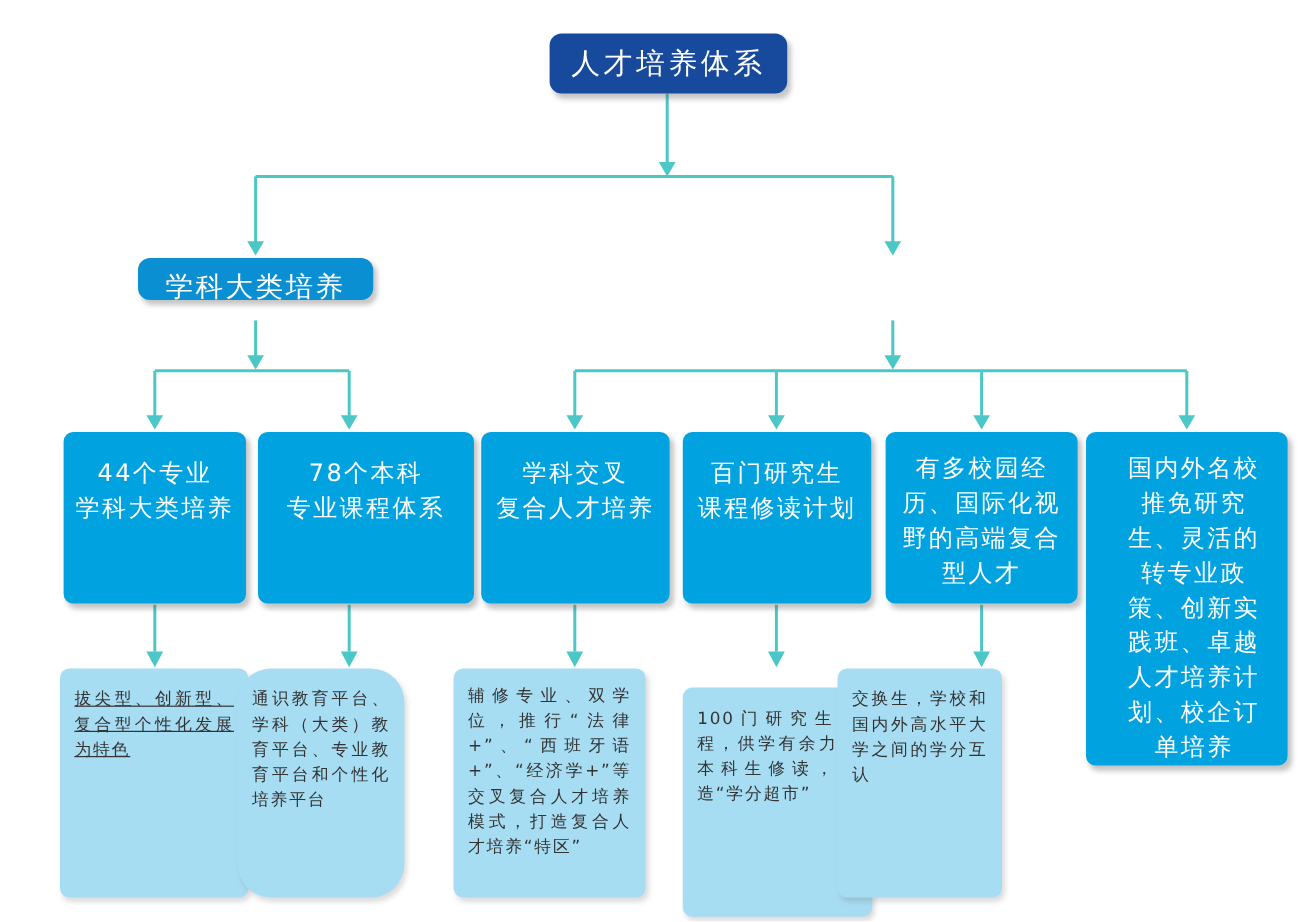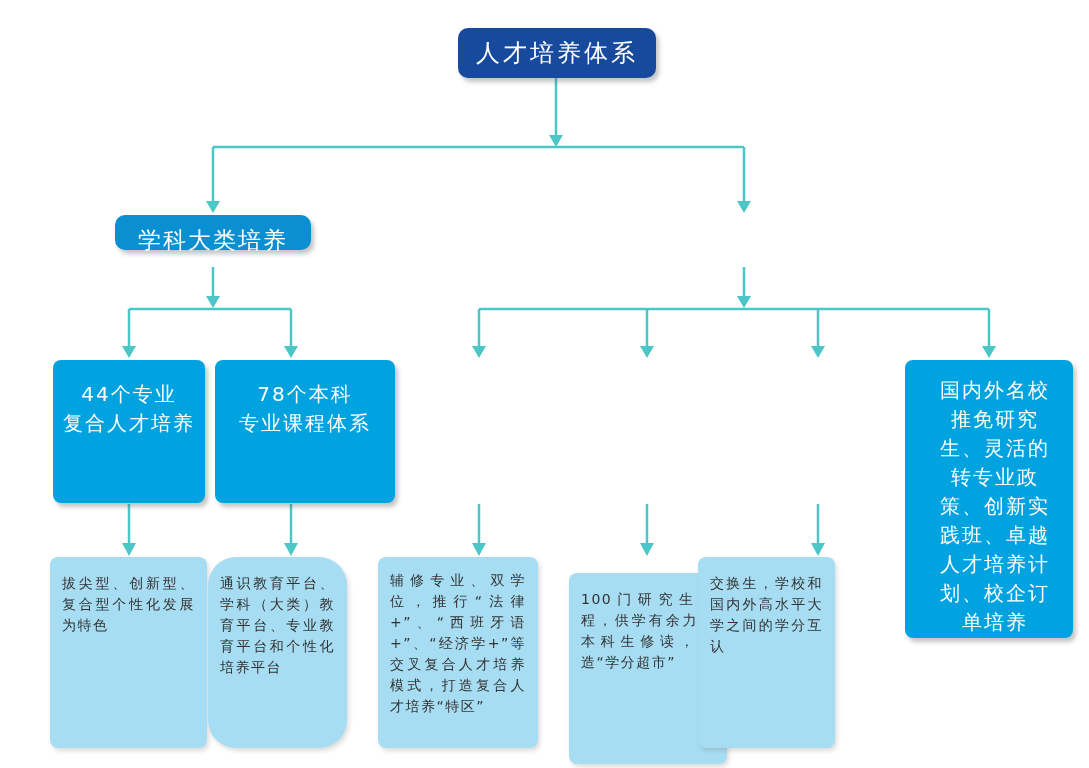--- a/index.html
+++ b/index.html
@@ -20,22 +20,22 @@
   .leaf1{left:53px;width:152px;padding-left:6px;padding-right:6px;}
   .leaf2{left:215px;width:180px;padding-left:6px;padding-right:6px;}
   .leaf3{left:401px;width:157px;padding-left:8px;padding-right:8px;}
   .leaf4{left:569px;width:157px;padding-left:8px;padding-right:8px;}
   .leaf5{left:738px;width:160px;padding-left:10px;padding-right:10px;padding-top:16px;}
   .leaf6{left:905px;width:168px;height:278px;padding-left:25px;padding-right:13px;padding-top:16px;}
   .detail{position:absolute;z-index:2;box-sizing:border-box;top:557px;height:191px;
         background:#a7ddf3;border-radius:8px;color:#333333;font-weight:normal;
         font-size:14px;letter-spacing:1.5px;line-height:1.5;text-align:justify;
         padding:16px 12px;box-shadow:2px 3px 4px rgba(120,120,120,0.25);}
-  .detail1{left:50px;width:157px;}
-  .detail2{left:208px;width:139px;border-radius:28px;}
+  .detail1{left:50px;width:157px;text-decoration:underline;}
+  .detail2{left:198px;width:139px;border-radius:28px;}
   .detail3{left:378px;width:160px;padding-top:13px;}
   .detail4{left:569px;width:158px;margin-top:16px;}
   .detail5{left:698px;width:137px;}
 </style>
 </head>
 <body>
 
 <div class="canvas">
 
   <svg class="connectors" width="1089" height="768" viewBox="0 0 1089 768">
@@ -87,25 +87,36 @@
   <div class="node root">
     <span class="leaf-title">人才培养体系</span>
   </div>
 
   <div class="node branch branch1">
     <span>学科大类培养</span>
   </div>
 
   <div class="node leaf leaf1">
     <span class="leaf-title">44个专业
-复合人才培养</span>
+学科大类培养</span>
   </div>
   <div class="node leaf leaf2">
     <span class="leaf-title">78个本科
 专业课程体系</span>
+  </div>
+  <div class="node leaf leaf3">
+    <span class="leaf-title">学科交叉
+复合人才培养</span>
+  </div>
+  <div class="node leaf leaf4">
+    <span class="leaf-title">百门研究生
+课程修读计划</span>
+  </div>
+  <div class="node leaf leaf5">
+    <span class="leaf-title">有多校园经历、国际化视野的高端复合型人才</span>
   </div>
   <div class="node leaf leaf6">
     <span class="leaf-title">国内外名校推免研究生、灵活的转专业政策、创新实践班、卓越人才培养计划、校企订单培养</span>
   </div>
 
   <div class="detail detail1">拔尖型、创新型、复合型个性化发展为特色</div>
   <div class="detail detail2">通识教育平台、学科（大类）教育平台、专业教育平台和个性化培养平台</div>
   <div class="detail detail3">辅修专业、双学位，推行“法律+”、“西班牙语+”、“经济学+”等交叉复合人才培养模式，打造复合人才培养“特区”</div>
   <div class="detail detail4">100门研究生课程，供学有余力的本科生修读，打造“学分超市”</div>
   <div class="detail detail5">交换生，学校和国内外高水平大学之间的学分互认</div>

